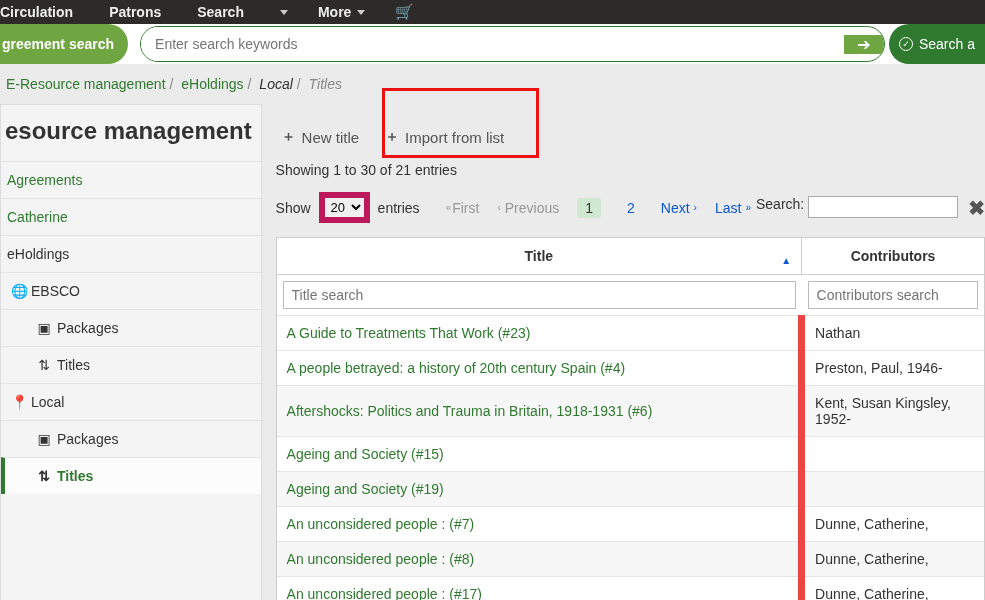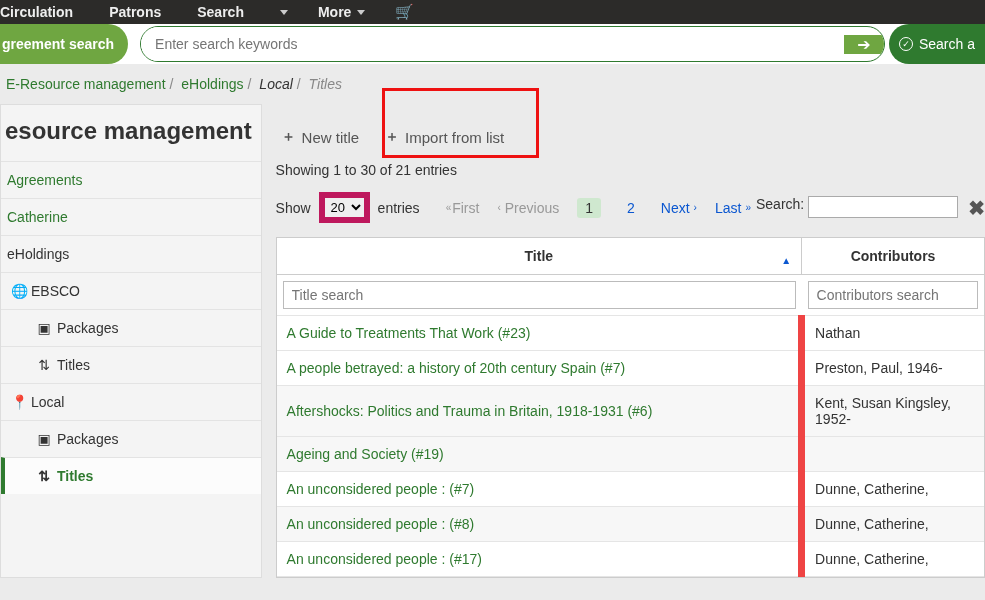--- a/index.html
+++ b/index.html
@@ -198,27 +198,31 @@
             <td><input placeholder="Title search" style=""></td>
             <td><input placeholder="Contributors search" style=""></td>
           </tr>
         </thead>
         <tbody id="tbody">
               <tr>
                 <td class="title-cell">A Guide to Treatments That Work (#23)</td>
                 <td class="contrib-cell">Nathan</td>
               </tr>
               <tr>
-                <td class="title-cell">A people betrayed: a history of 20th century Spain (#7)</td>
+                <td class="title-cell">A people betrayed: a history of 20th century Spain (#4)</td>
                 <td class="contrib-cell">Preston, Paul, 1946-</td>
               </tr>
               <tr class="alt">
                 <td class="title-cell">Aftershocks: Politics and Trauma in Britain, 1918-1931 (#6)</td>
                 <td class="contrib-cell">Kent, Susan Kingsley, 1952-</td>
               </tr>
+              <tr>
+                <td class="title-cell">Ageing and Society (#15)</td>
+                <td class="contrib-cell"></td>
+              </tr>
               <tr class="alt">
                 <td class="title-cell">Ageing and Society (#19)</td>
                 <td class="contrib-cell"></td>
               </tr>
               <tr>
                 <td class="title-cell">An unconsidered people : (#7)</td>
                 <td class="contrib-cell">Dunne, Catherine,</td>
               </tr>
               <tr class="alt">
                 <td class="title-cell">An unconsidered people : (#8)</td>

